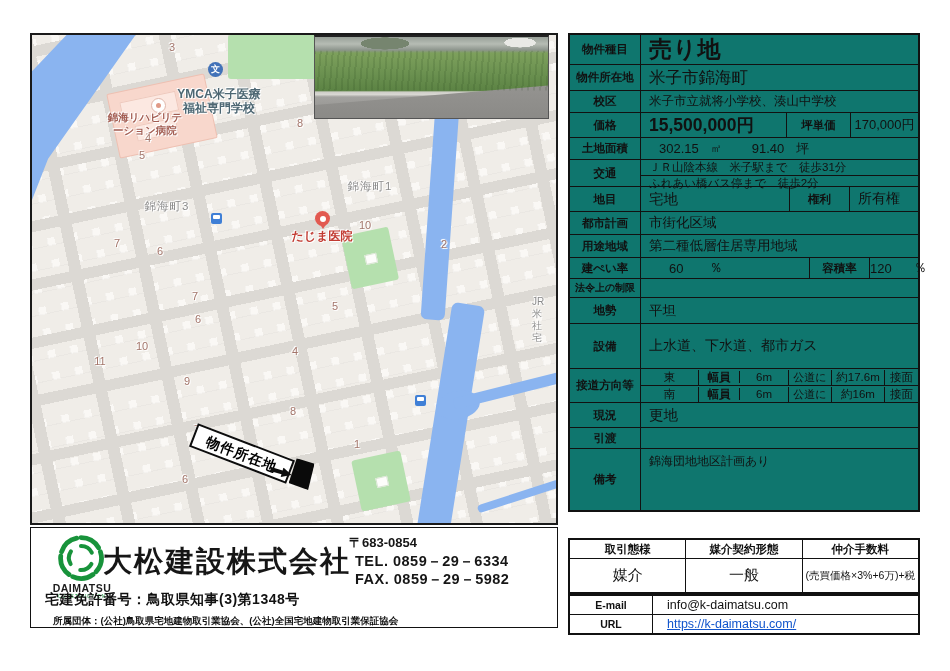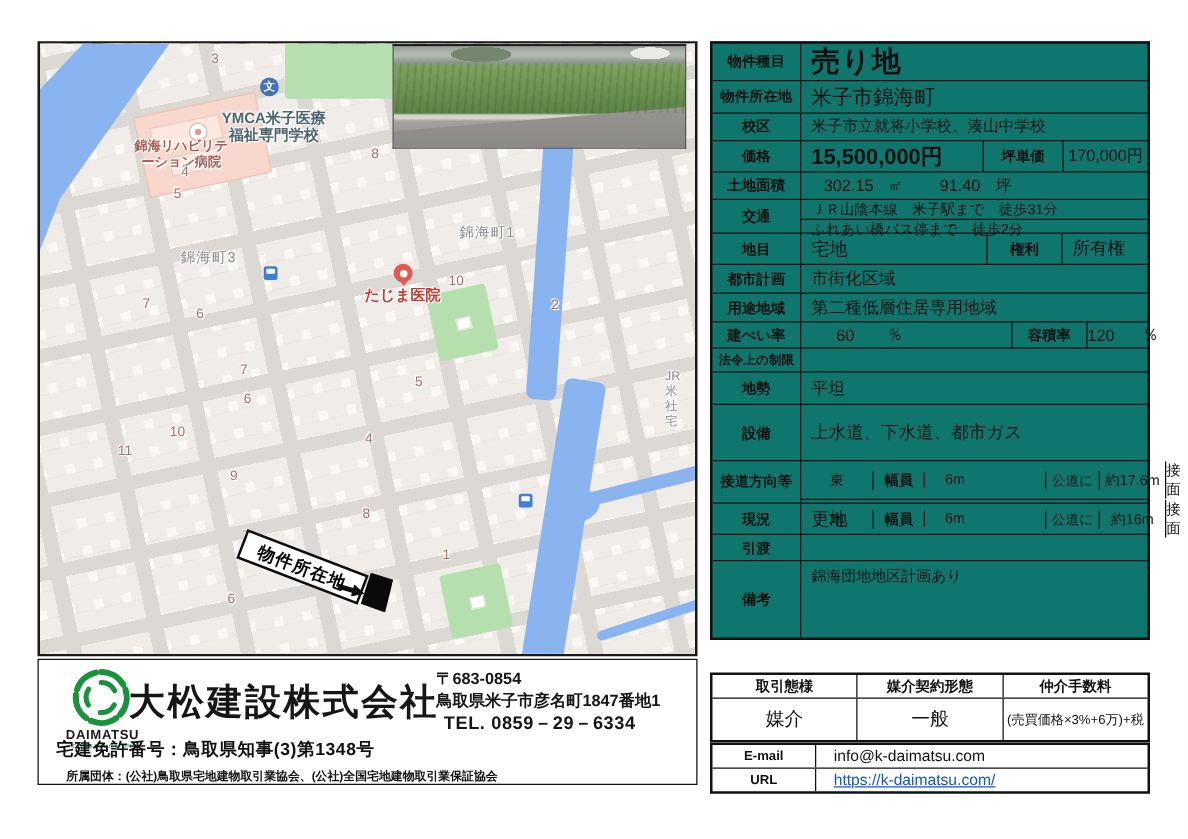--- a/index.html
+++ b/index.html
@@ -81,21 +81,21 @@
   .sublab{font-weight:bold;font-size:11.5px;}
   .big{font-size:23px;font-weight:bold;letter-spacing:1px;}
   .med{font-size:16.5px;}
   .price{font-size:17.5px;font-weight:bold;}
   .stack{flex:1;display:flex;flex-direction:column;min-width:0;}
   .stack>div{flex:1;display:flex;align-items:center;padding-left:8px;font-size:11.5px;}
   .stack>div+div{border-top:1px solid #111;}
   .roadrow{flex:1;display:flex;min-width:0;font-size:11.5px;}
   .roadrow+ .roadrow{border-top:1px solid #111;}
   .roadrow .cell{border-right:0;}
-  .rc1{flex:0 0 57px;} .rc2{flex:0 0 41px;font-weight:bold;} .rc3{flex:0 0 49px;} .rc4{flex:0 0 43px;font-size:11px;margin-left:48px;} .rc5{flex:0 0 53px;} .rc6{flex:1;}
+  .rc1{flex:0 0 57px;} .rc2{flex:0 0 41px;font-weight:bold;} .rc3{flex:0 0 49px;} .rc4{flex:0 0 43px;font-size:11px;} .rc5{flex:0 0 53px;} .rc6{flex:1;}
   .topalign{align-items:flex-start;padding-top:4px;font-size:12px;}
 
   
   #company{left:30px;top:527px;width:528px;height:101px;border:1.5px solid #111;background:#fff;}
   #logo{position:absolute;left:26px;top:6px;width:48px;height:48px;}
   #logo-name{position:absolute;left:20px;top:54px;width:62px;text-align:center;font-size:10.5px;font-weight:bold;letter-spacing:.5px;color:#1c1c1c;}
   #logo-sub{position:absolute;left:20px;top:66px;width:62px;text-align:center;font-size:4.5px;letter-spacing:1px;color:#18933b;}
   #cname{position:absolute;left:72px;top:14px;font-family:"Liberation Serif","DejaVu Serif",serif;font-weight:bold;font-size:29px;letter-spacing:2px;color:#161616;}
   #caddr{position:absolute;left:318px;top:6px;font-size:13px;font-weight:bold;line-height:18px;color:#161616;}
   #caddr .tel{font-size:14.5px;letter-spacing:.5px;padding-left:6px;}
@@ -172,21 +172,21 @@
       <span class="mk mk-num" style="left: 303px; top: 271px;">5</span>
       <span class="mk mk-num" style="left: 110px; top: 311px;">10</span>
       <span class="mk mk-num" style="left: 68px; top: 326px;">11</span>
       <span class="mk mk-num" style="left: 155px; top: 346px;">9</span>
       <span class="mk mk-num" style="left: 263px; top: 316px;">4</span>
       <span class="mk mk-num" style="left: 261px; top: 376px;">8</span>
       <span class="mk mk-num" style="left: 165px; top: 394px;">7</span>
       <span class="mk mk-num" style="left: 153px; top: 444px;">6</span>
       <span class="mk mk-num" style="left: 325px; top: 409px;">1</span>
       <span class="mk mk-town" style="left: 135px; top: 171px;">錦海町3</span>
-      <span class="mk mk-town" style="left: 358px; top: 151px;">錦海町1</span>
+      <span class="mk mk-town" style="left: 338px; top: 151px;">錦海町1</span>
       <span class="mk mk-rail" style="left: 508px; top: 285px;">JR米
 社宅</span>
     </div>
   <div id="callout" class="abs">物件所在地</div>
   <div id="callout-arrow" class="abs"></div>
   <div id="prop-marker" class="abs"></div>
   <div id="photo" class="abs">
       <i class="road"></i>
     </div>
 </div>
@@ -309,22 +309,22 @@
       <path d="M20 10 a10 10 0 0 1 9 5.5" stroke-width="3.4"></path>
       <path d="M20 10 a10 10 0 0 1 9 5.5" stroke-width="3.4" transform="rotate(120 20 20)"></path>
       <path d="M20 10 a10 10 0 0 1 9 5.5" stroke-width="3.4" transform="rotate(240 20 20)"></path>
     </g>
   </svg>
   <div id="logo-name">DAIMATSU</div>
   <div id="logo-sub">CONSTRUCTION</div>
   <div id="cname">大松建設株式会社</div>
   <div id="caddr">
     <div>〒683-0854</div>
-    <div>鳥取県米子市彦名町1847番地1</div>
     <div class="tel">TEL. 0859－29－6334</div>
+    <div class="tel">FAX. 0859－29－5982</div>
   </div>
   <div id="clicense">宅建免許番号：鳥取県知事(3)第1348号</div>
   <div id="cassoc">所属団体：(公社)鳥取県宅地建物取引業協会、(公社)全国宅地建物取引業保証協会</div>
 </div>
 
 <div id="deal" class="abs">
   <div class="hrow">
     <div class="dcell">取引態様</div>
     <div class="dcell">媒介契約形態</div>
     <div class="dcell">仲介手数料</div>

